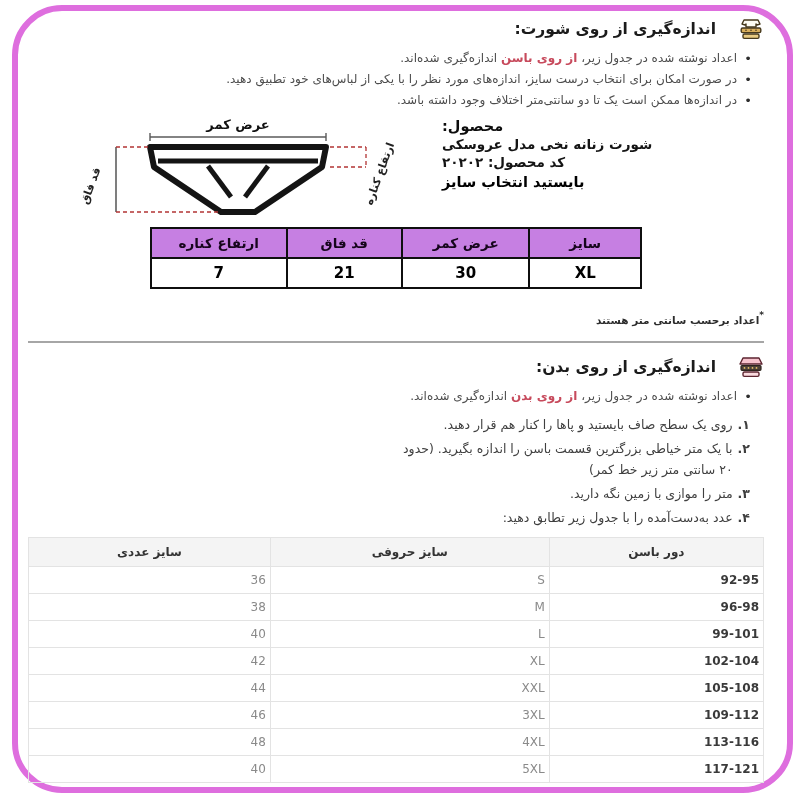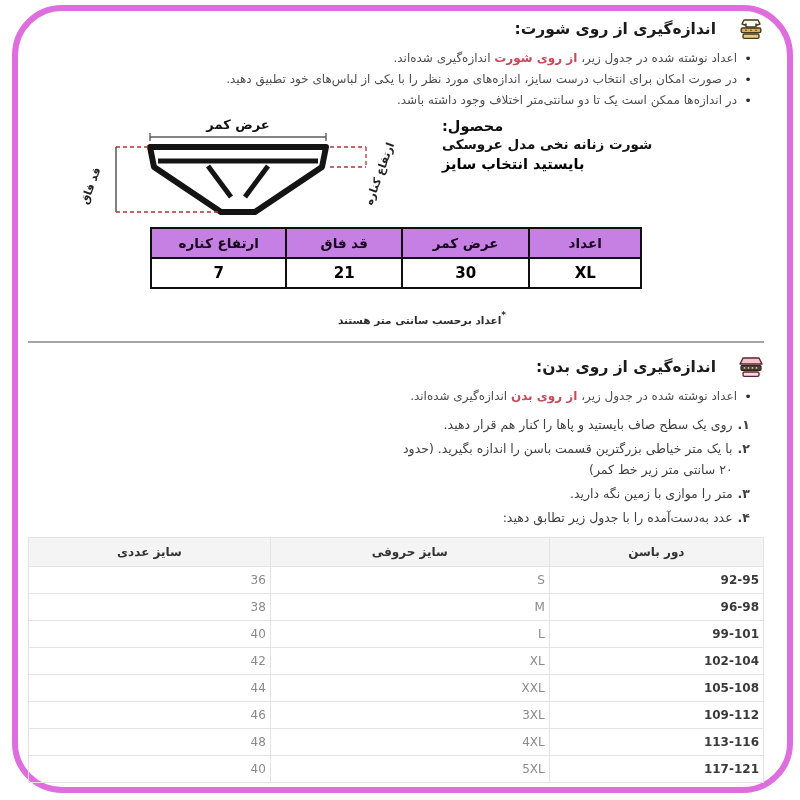--- a/index.html
+++ b/index.html
@@ -27,21 +27,21 @@
   .p-guide{font-size:14.5px;font-weight:bold;color:#000;margin-top:4px}
   .diagram{flex:1;display:flex;justify-content:center;align-items:flex-start}
 
   table{border-collapse:collapse}
   .t1{margin:8px auto 0;direction:rtl;width:492px}
   .t1 th{background:#c67fe2;border:2.5px solid #0f0f0f;font-size:13.5px;font-weight:bold;
          padding:6px 4px;color:#16051c;text-align:center}
   .t1 td{border:2.5px solid #0f0f0f;font-size:15px;font-weight:bold;text-align:center;
          padding:5px 4px;color:#000;direction:ltr}
 
-  .footnote{margin-top:22px;text-align:center;padding-left:52px;font-size:10.5px;
+  .footnote{margin-top:22px;text-align:right;padding-left:52px;font-size:10.5px;
             font-weight:bold;color:#2c2c2c}
   .footnote sup{font-size:9px;position:relative;top:-1px}
 
   .divider{height:2px;background:#a6a6a6;margin:15px 0 0}
 
   .steps{margin-top:7px;padding-right:14px}
   .step{display:flex;gap:5px;font-size:12.5px;color:#3f3f3f;line-height:21px;margin-top:3px}
   .step .num{flex:0 0 auto;font-weight:600}
   .step .txt{white-space:pre-line}
 
@@ -67,30 +67,31 @@
         <rect x="5" y="17" width="16" height="4.4" rx="1.4" fill="#e9cb82" stroke="#46391c" stroke-width="1.4"></rect>
         <circle cx="8" cy="13.3" r="0.8" fill="#46391c"></circle>
           <circle cx="13" cy="13.3" r="0.8" fill="#46391c"></circle>
           <circle cx="18" cy="13.3" r="0.8" fill="#46391c"></circle>
       </svg>
     </span>
     <span class="sec-title">اندازه‌گیری از روی شورت:</span>
   </div>
 
   <ul class="bullets">
-    <li><span>اعداد نوشته شده در جدول زیر، </span><span class="em-red">از روی شورت</span><span> اندازه‌گیری شده‌اند.</span></li>
+    <li><span>اعداد نوشته شده در جدول زیر، </span><span class="em-red">از روی باسن</span><span> اندازه‌گیری شده‌اند.</span></li>
     <li><span>در صورت امکان برای انتخاب درست سایز، اندازه‌های مورد نظر را با یکی از لباس‌های خود تطبیق دهید.</span></li>
     <li><span>در اندازه‌ها ممکن است یک تا دو سانتی‌متر اختلاف وجود داشته باشد.</span></li>
   </ul>
 
   <div class="middle">
 
     <div class="product">
       <div class="p-label">محصول:</div>
       <div class="p-name">شورت زنانه نخی مدل عروسکی</div>
+      <div class="p-code">کد محصول: ۲۰۲۰۲</div>
       <div class="p-guide">بایستید انتخاب سایز</div>
     </div>
 
     <div class="diagram">
       <svg width="330" height="102" viewBox="0 0 330 102">
         <text x="168" y="12" text-anchor="middle" font-size="13" font-weight="bold" fill="#111">عرض کمر</text>
         <line x1="80" y1="20" x2="256" y2="20" stroke="#5a5a5a" stroke-width="1.4"></line>
         <line x1="80" y1="16" x2="80" y2="24" stroke="#5a5a5a" stroke-width="1.4"></line>
         <line x1="256" y1="16" x2="256" y2="24" stroke="#5a5a5a" stroke-width="1.4"></line>
 
@@ -108,21 +109,21 @@
         <line x1="260" y1="50" x2="296" y2="50" stroke="#b23434" stroke-width="1.3" stroke-dasharray="4 3"></line>
         <line x1="296" y1="30" x2="296" y2="50" stroke="#b23434" stroke-width="1.3" stroke-dasharray="4 3"></line>
         <text x="313" y="58" transform="rotate(-70 313 58)" text-anchor="middle" font-size="11" font-weight="600" fill="#222">ارتفاع کناره</text>
       </svg>
     </div>
   </div>
 
   <table class="t1">
     <thead>
       <tr>
-        <th style="width:112px">اعداد</th>
+        <th style="width:112px">سایز</th>
         <th style="width:128px">عرض کمر</th>
         <th style="width:116px">قد فاق</th>
         <th style="width:136px">ارتفاع کناره</th>
       </tr>
     </thead>
     <tbody>
       <tr>
         <td>XL</td>
         <td>30</td>
         <td>21</td>

